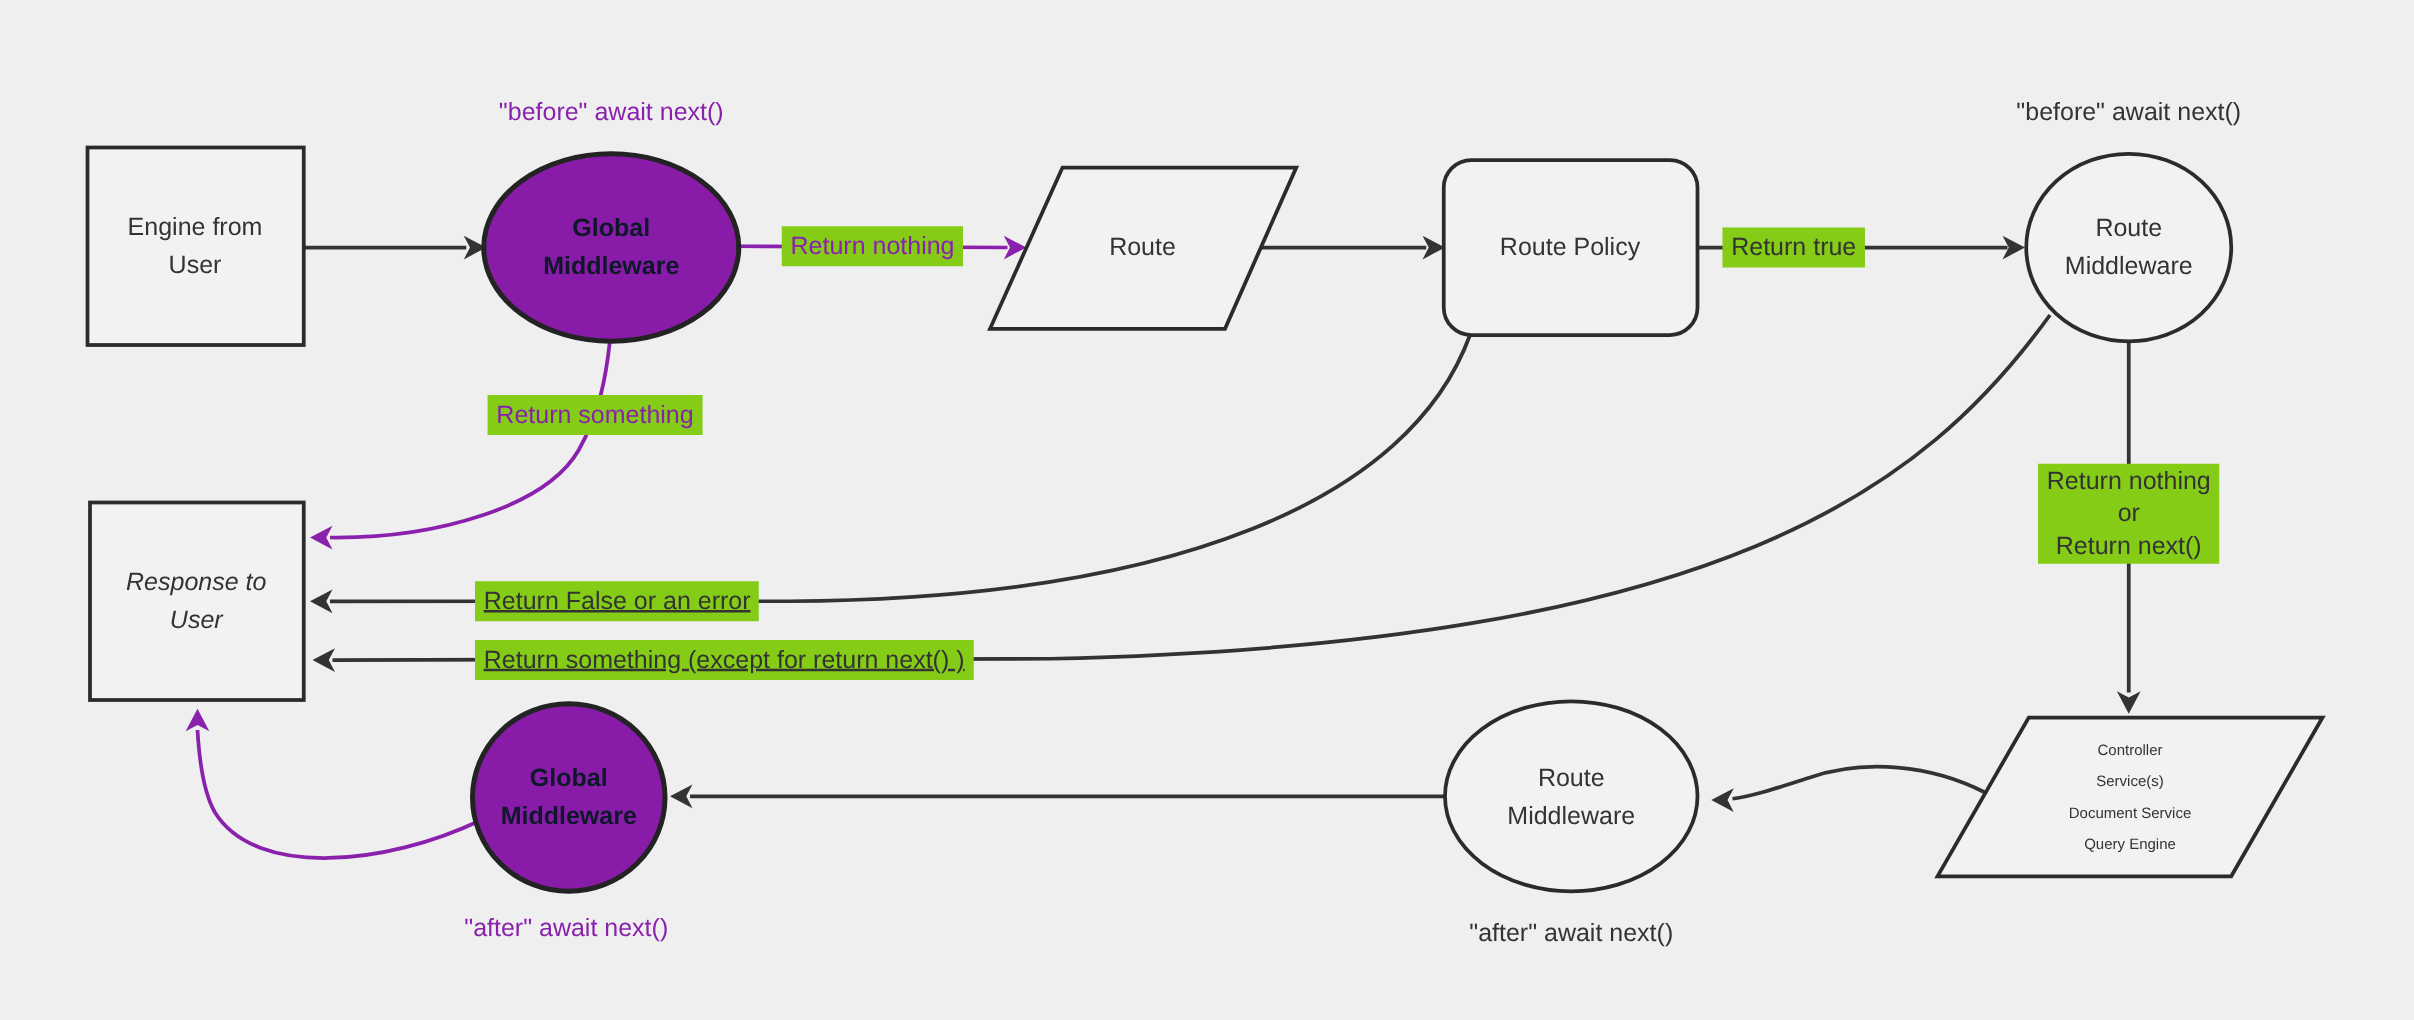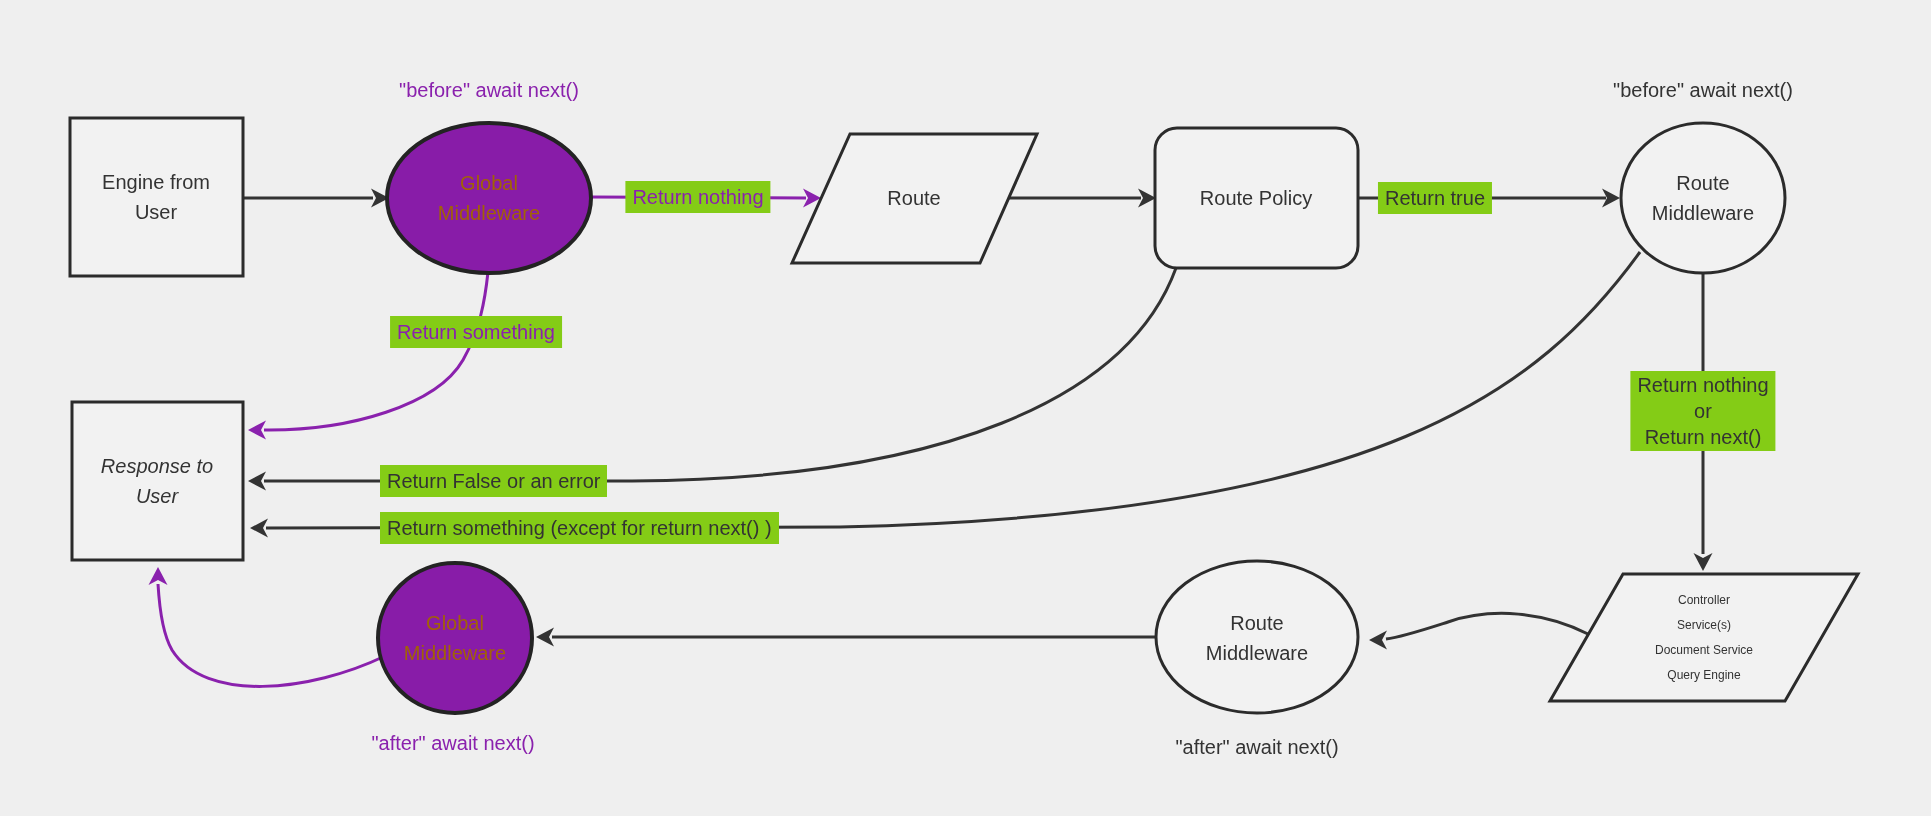--- a/index.html
+++ b/index.html
@@ -12,24 +12,24 @@
   .lbl{
     position:absolute;
     transform:translate(-50%,-50%);
     white-space:nowrap;
     font-size:20px;
     line-height:30px;
     color:#333333;
     text-align:center;
     z-index:5;
   }
-  .lbl.left-anchor{transform:translate(0,-50%);text-align:left;}
+  .lbl.left-anchor{transform:translate(0,-50%);text-align:left;text-decoration:underline;}
   .lbl.purple{color:#8A21AD;}
   .lbl.masked{background:#84cc16;padding:1px 7px;}
-  .lbl.node-white{color:#a16207;font-weight:400;}
+  .lbl.node-white{color:#0f172a;font-weight:700;}
   .lbl.small{font-size:12px;line-height:25px;}
 </style>
 </head>
 <body>
 
 <svg id="diagram-svg" width="1931" height="816" viewBox="0 0 1931 816" xmlns="http://www.w3.org/2000/svg">
 
   <g fill="none" stroke="#333333" stroke-width="3">
     <path d="M243,198 L373,198"></path>
     <path d="M1008,198 L1141,198"></path>

